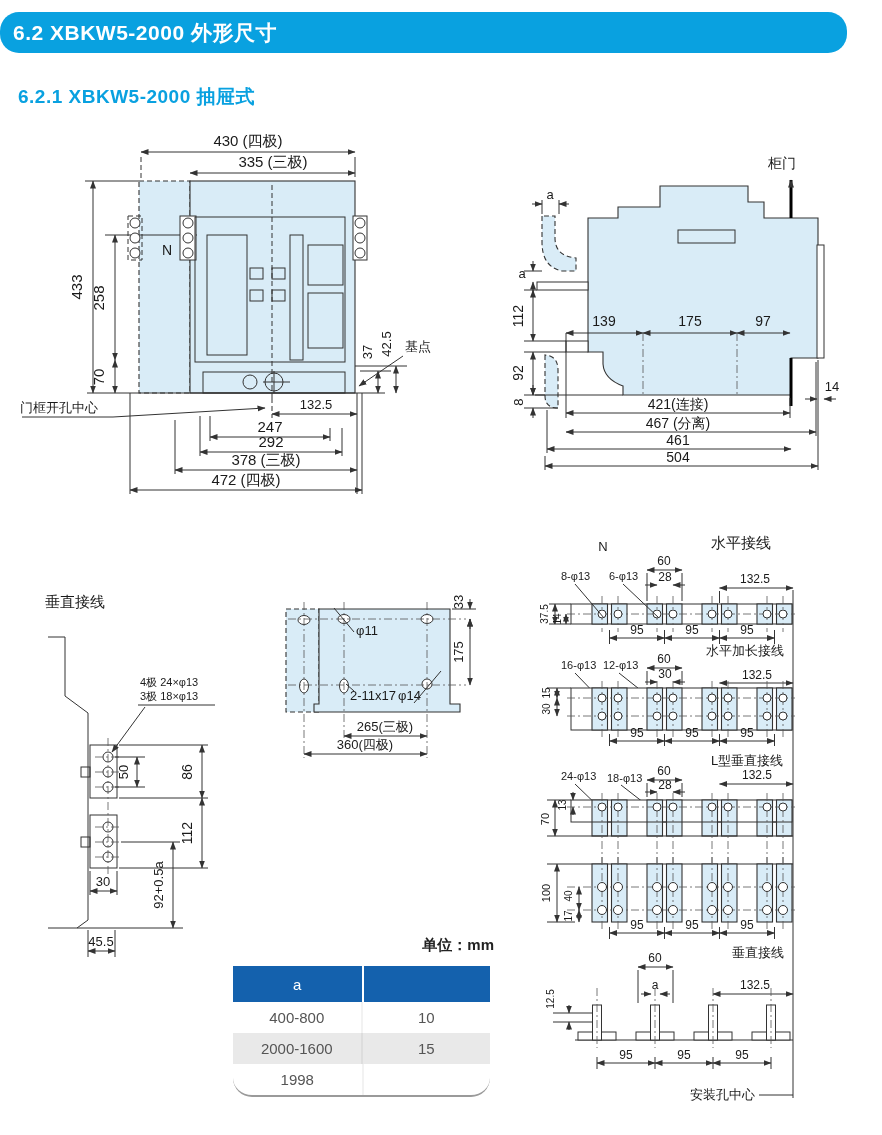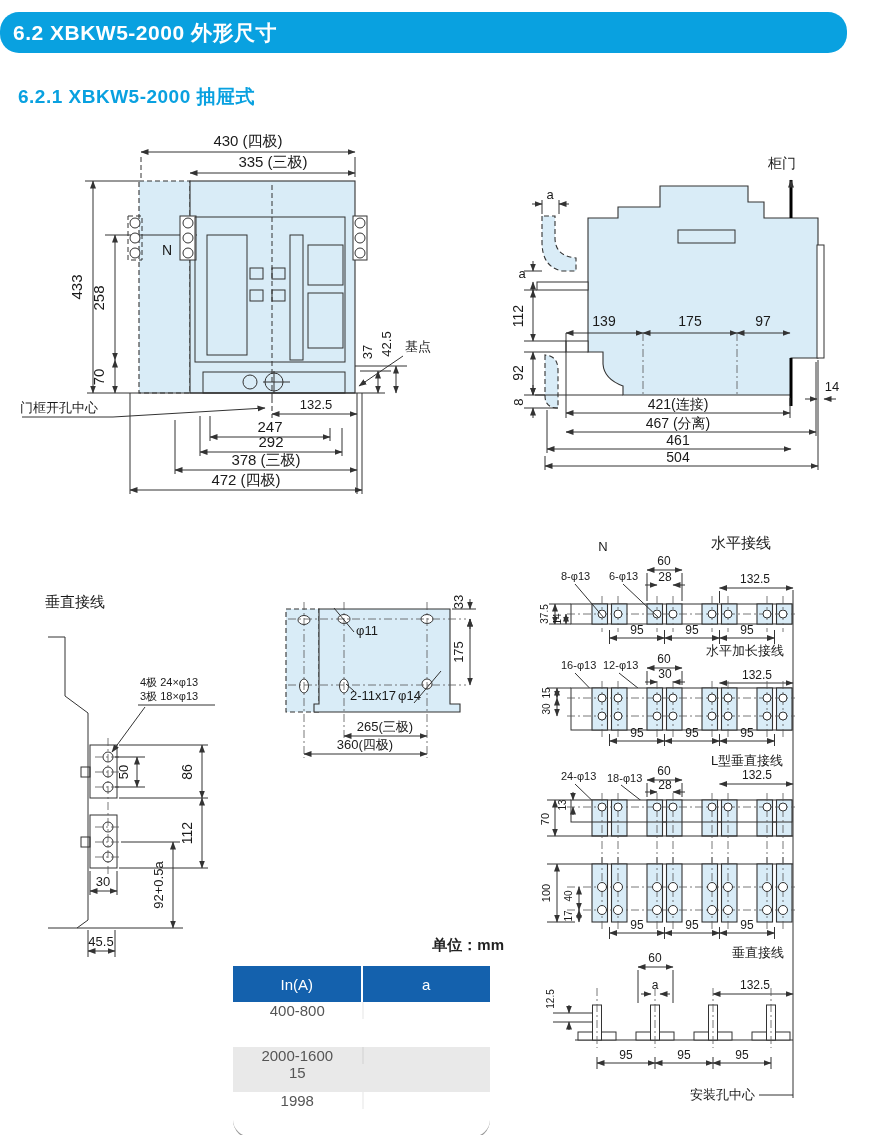--- a/index.html
+++ b/index.html
@@ -15,24 +15,24 @@
   .ln{stroke:#333;stroke-width:1;fill:none;}
   .fillb{fill:#d9ecf7;stroke:#333;stroke-width:1.1;}
   .fillw{fill:#fff;stroke:#333;stroke-width:1;}
   .nofill{fill:none;stroke:#333;stroke-width:1;}
   .dash{stroke-dasharray:5,3;}
   .dd{stroke:#555;stroke-width:.8;fill:none;stroke-dasharray:8,3,2,3;}
   .hole{fill:#fff;stroke:#333;stroke-width:1;}
   .dim{stroke:#333;stroke-width:1;fill:none;marker-start:url(#as);marker-end:url(#ae);}
   .me{stroke:#333;stroke-width:1;fill:none;marker-end:url(#ae);}
   .thick{stroke:#000;stroke-width:3;}
-  .units{left:414px;top:936px;width:90px;text-align:right;font-size:15px;font-weight:bold;color:#222;}
+  .units{left:404px;top:936px;width:90px;text-align:right;font-size:15px;font-weight:bold;color:#222;}
   .tbl{left:233px;top:966px;width:257px;font-size:15px;color:#555;border-bottom:2px solid #9a9a9a;}
   .tbl .hrow{display:flex;height:36px;background:#1461ad;color:#fff;}
-  .tbl .row{display:flex;height:45px;flex-direction:column;}
+  .tbl .row{display:flex;height:31px;}
   .tbl .row.alt{background:#e9e9e9;}
   .tbl .c{width:50%;display:flex;align-items:center;justify-content:center;}
   .tbl .hrow .c:first-child{border-right:2px solid #fff;}
   .tbl .row .c:first-child{border-right:2px solid rgba(0,0,0,.05);}
 </style>
 </head>
 <body>
 
 <svg width="0" height="0">
   <defs>
@@ -568,25 +568,25 @@
     <text x="197" y="526" class="mid">95</text>
     <text x="145" y="566" class="s13">安装孔中心</text>
     <line x1="214" y1="562" x2="248" y2="562" class="ln"></line>
   </g>
 </svg>
 
 <div class="abs units">单位：mm</div>
 
 <div class="abs tbl">
   <div class="hrow">
-    <div class="c">In(A)</div>
     <div class="c">a</div>
   </div>
   <div class="row">
     <div class="c">400-800</div>
+    <div class="c">10</div>
   </div>
   <div class="row alt">
     <div class="c">2000-1600</div>
     <div class="c">15</div>
   </div>
   <div class="row">
     <div class="c">1998</div>
   </div>
 </div>
 

